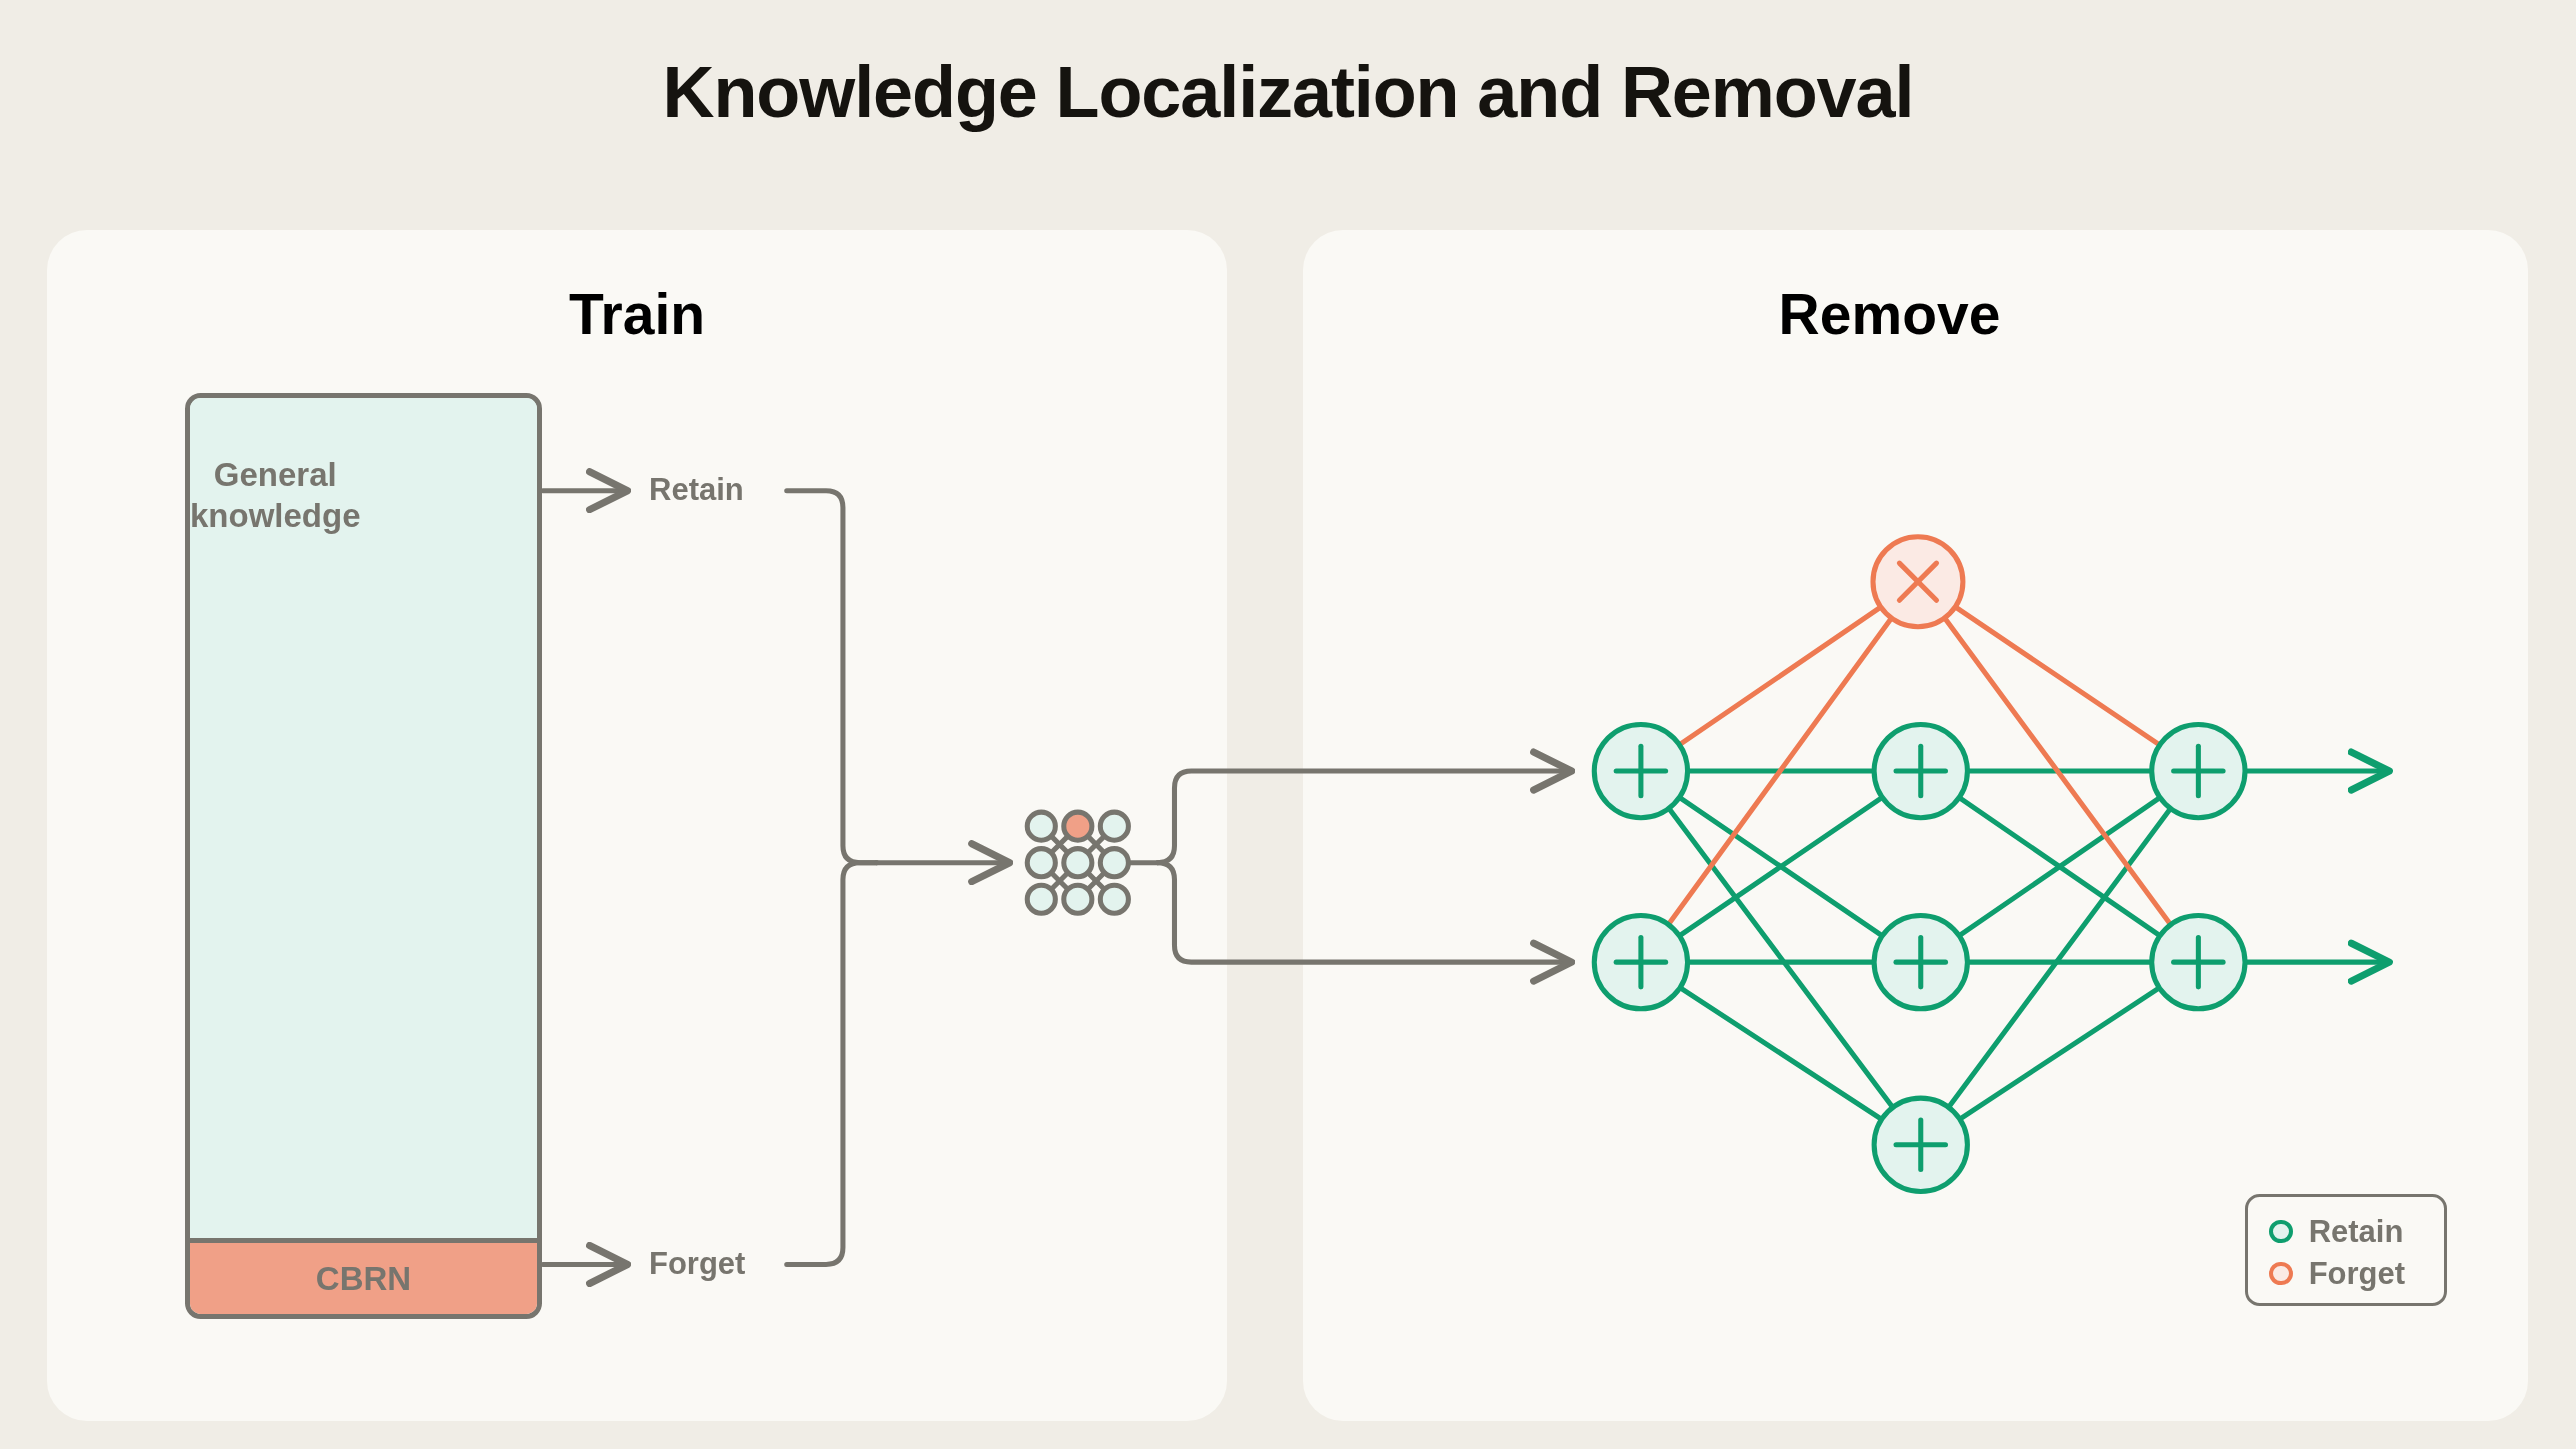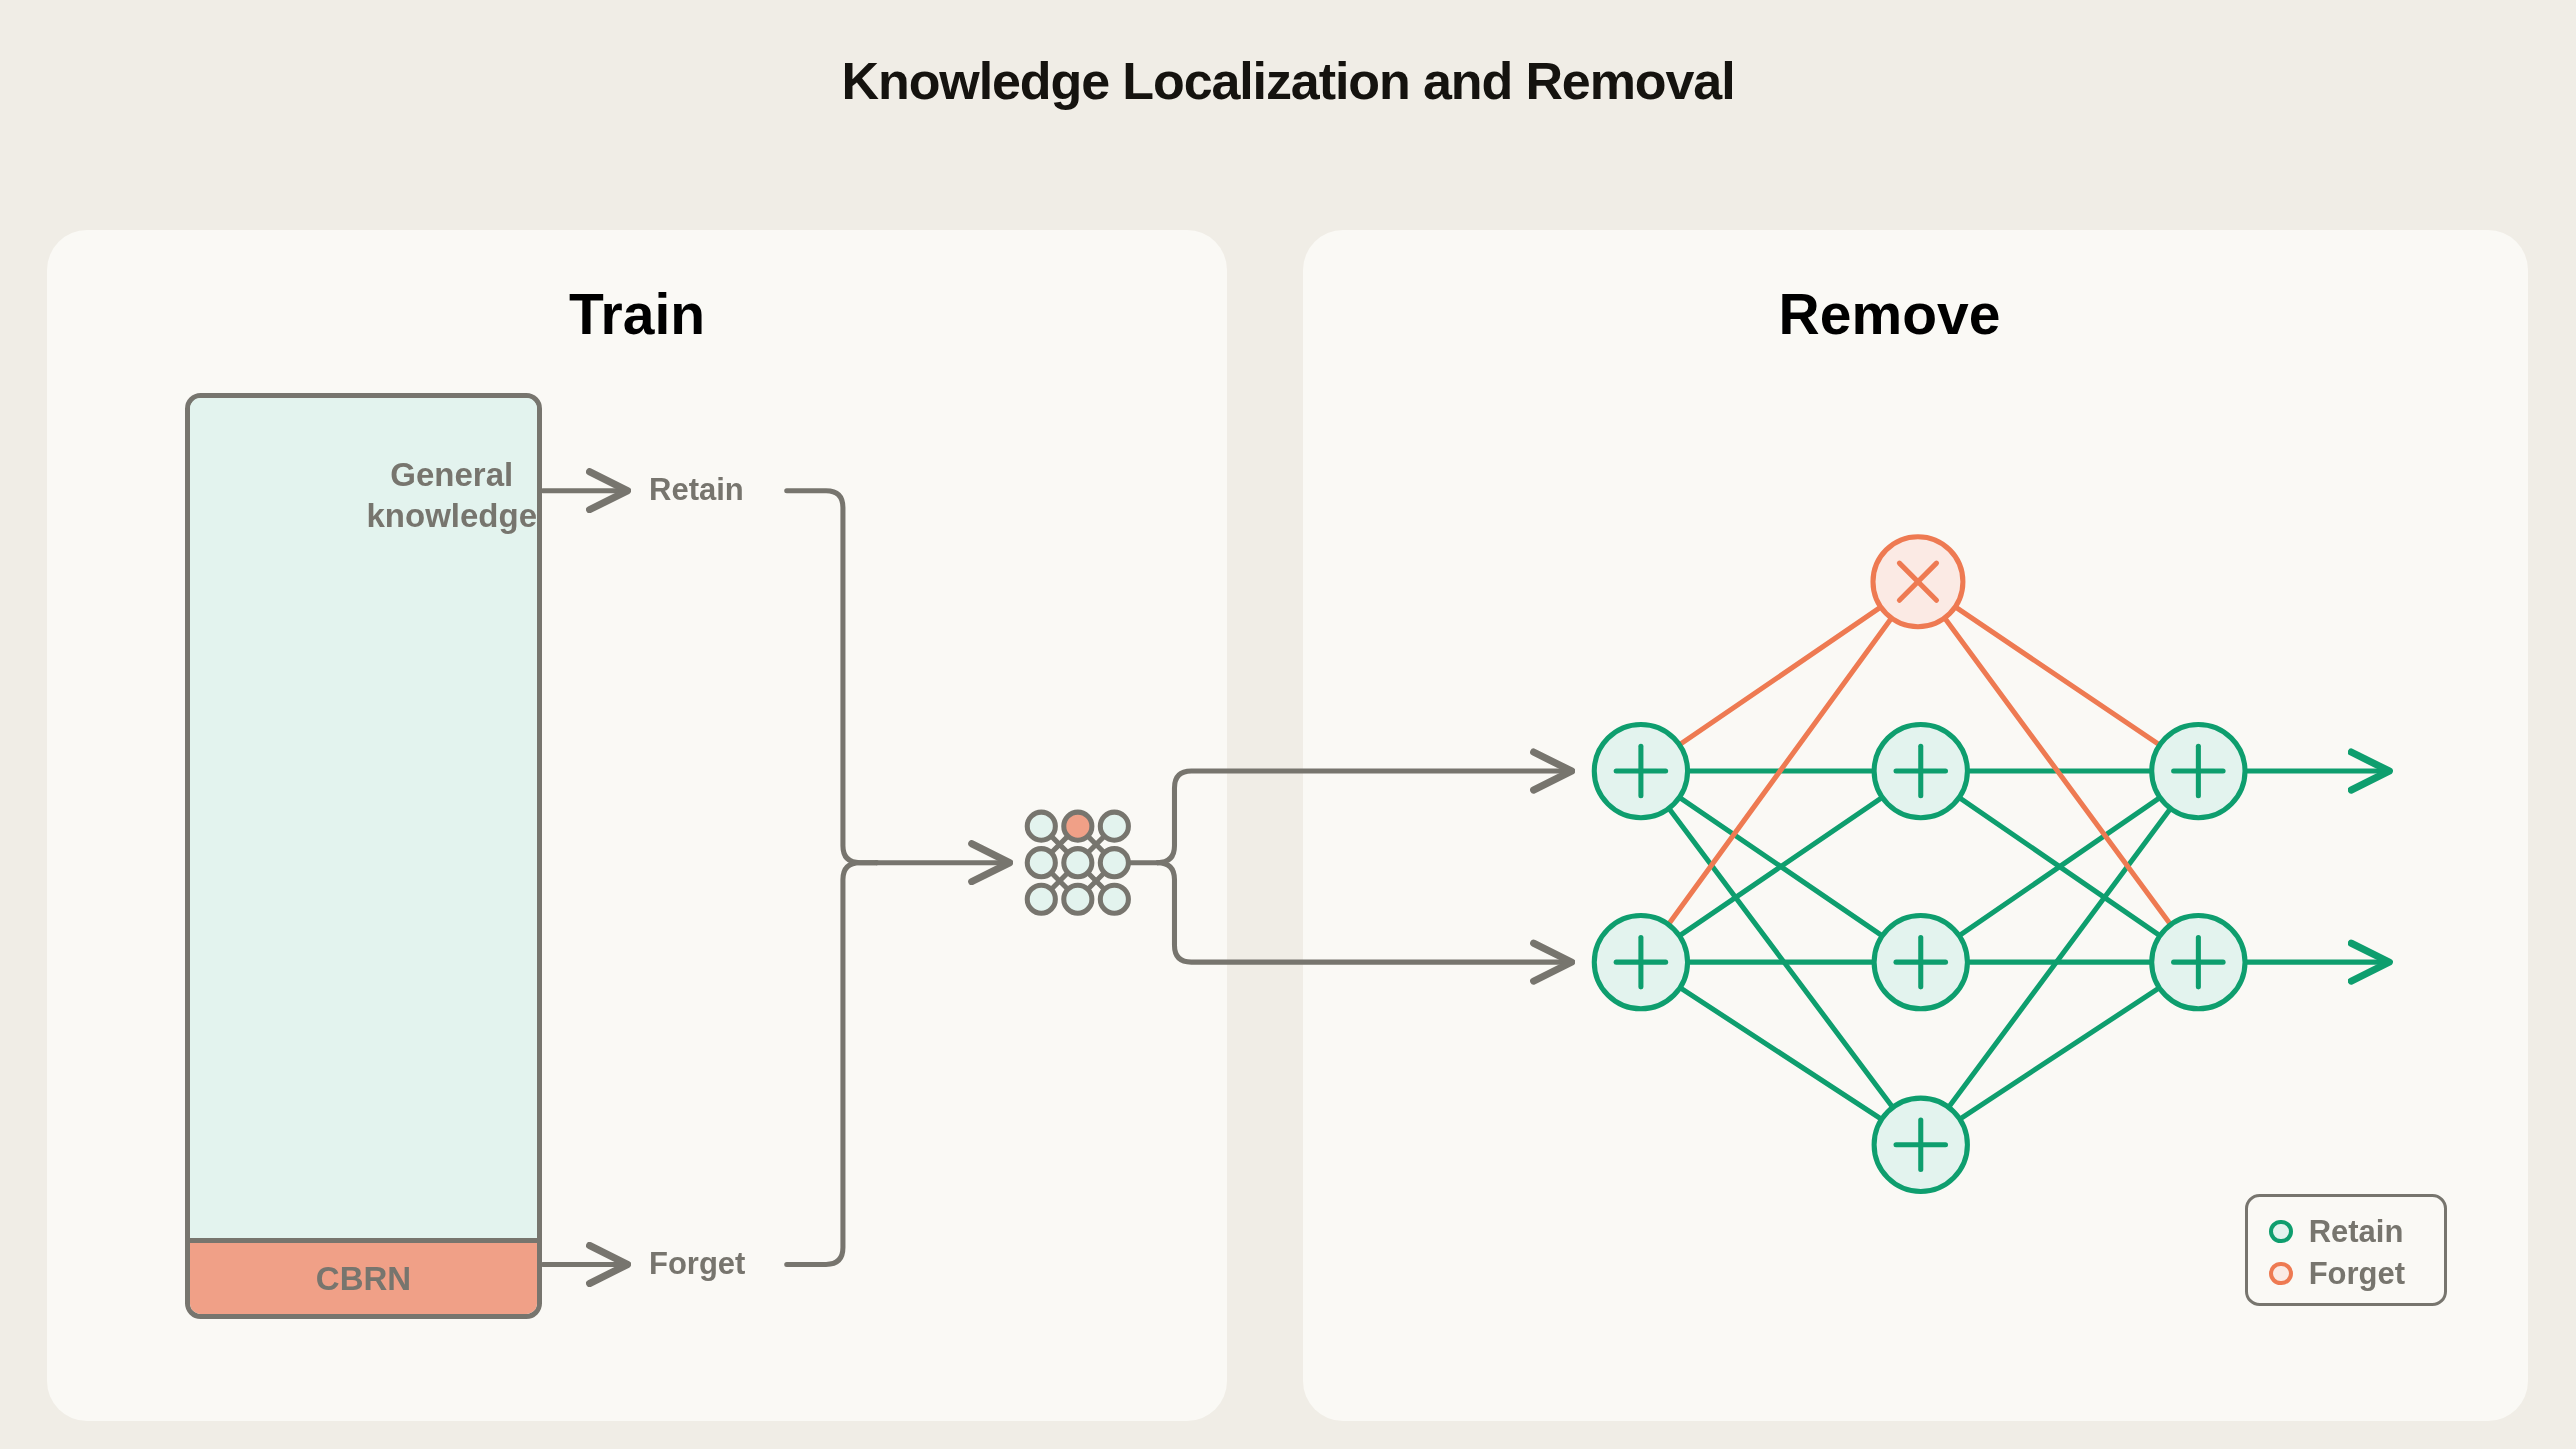--- a/index.html
+++ b/index.html
@@ -21,21 +21,21 @@
     width: 2576px;
     height: 1450px;
     background: #F0EDE6;
   }
   .page-title {
     position: absolute;
     left: 0;
     top: 51px;
     width: 2576px;
     text-align: center;
-    font-size: 52px;
+    font-size: 72px;
     font-weight: 800;
     letter-spacing: -1.1px;
     color: #15130F;
     font-family: "Liberation Sans", sans-serif;
   }
   .panel {
     position: absolute;
     background: #FAF9F5;
     border-radius: 40px;
   }
@@ -66,21 +66,21 @@
     overflow: hidden;
     background: #E3F3EE;
   }
   .seg-general {
     position: absolute;
     left: 0; top: 0; right: 0;
     height: 815px;
     background: #E3F3EE;
     display: flex;
     align-items: flex-start;
-    justify-content: flex-end;
+    justify-content: flex-start;
     padding-top: 56px;
     box-sizing: border-box;
   }
   .seg-cbrn {
     position: absolute;
     left: 0; bottom: 0; right: 0;
     height: 76px;
     background: #F0A087;
     border-top: 5px solid #77756E;
     box-sizing: border-box;

